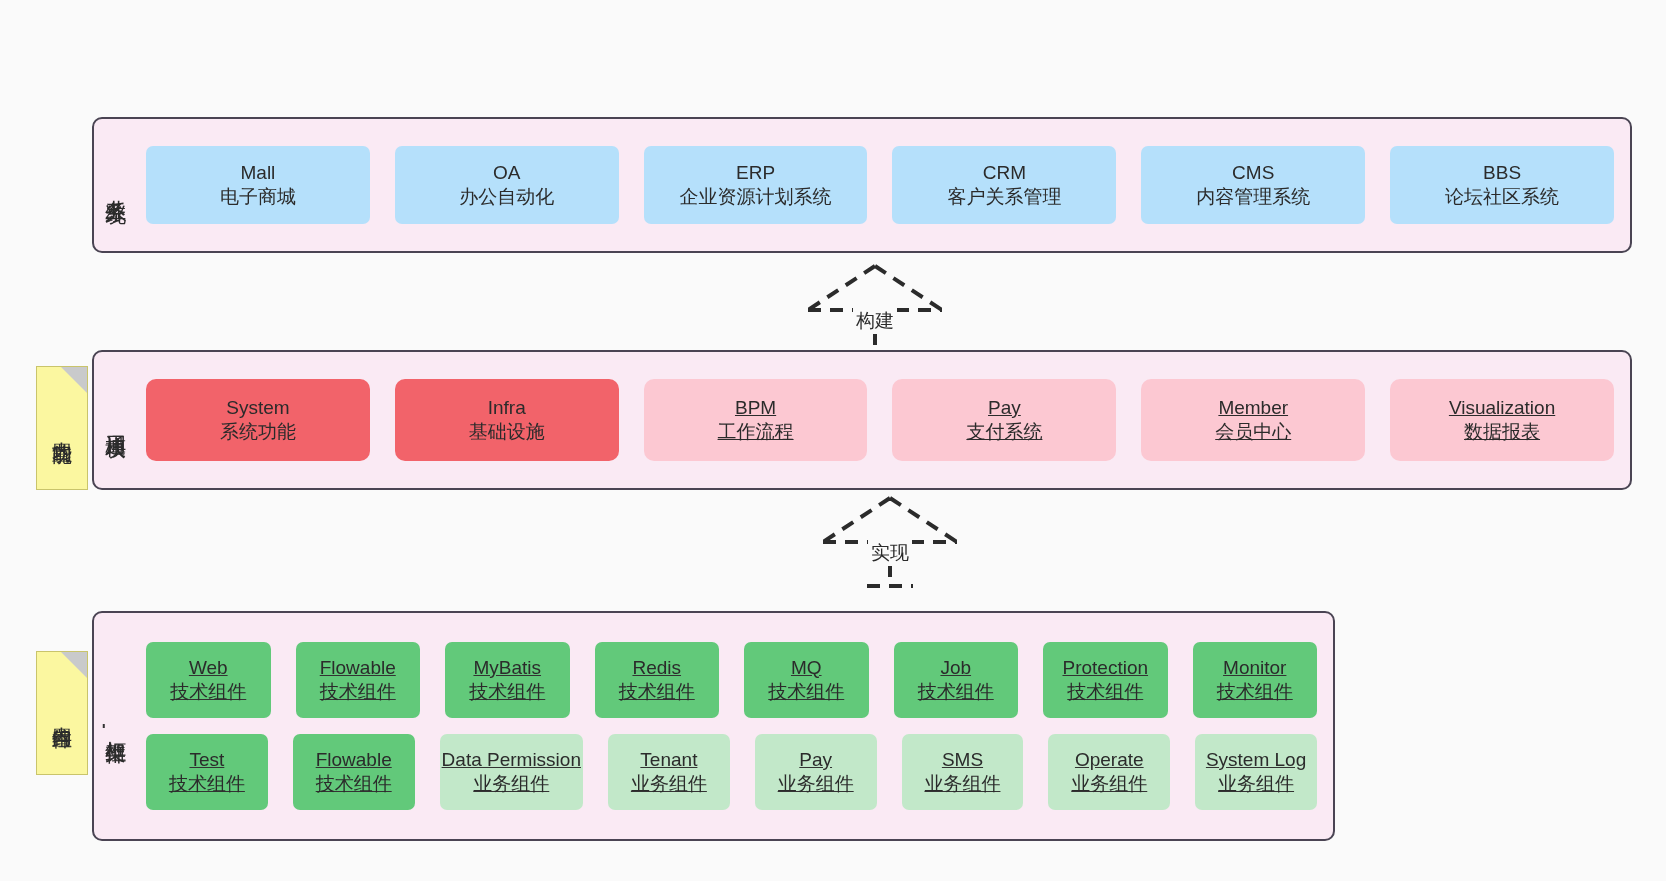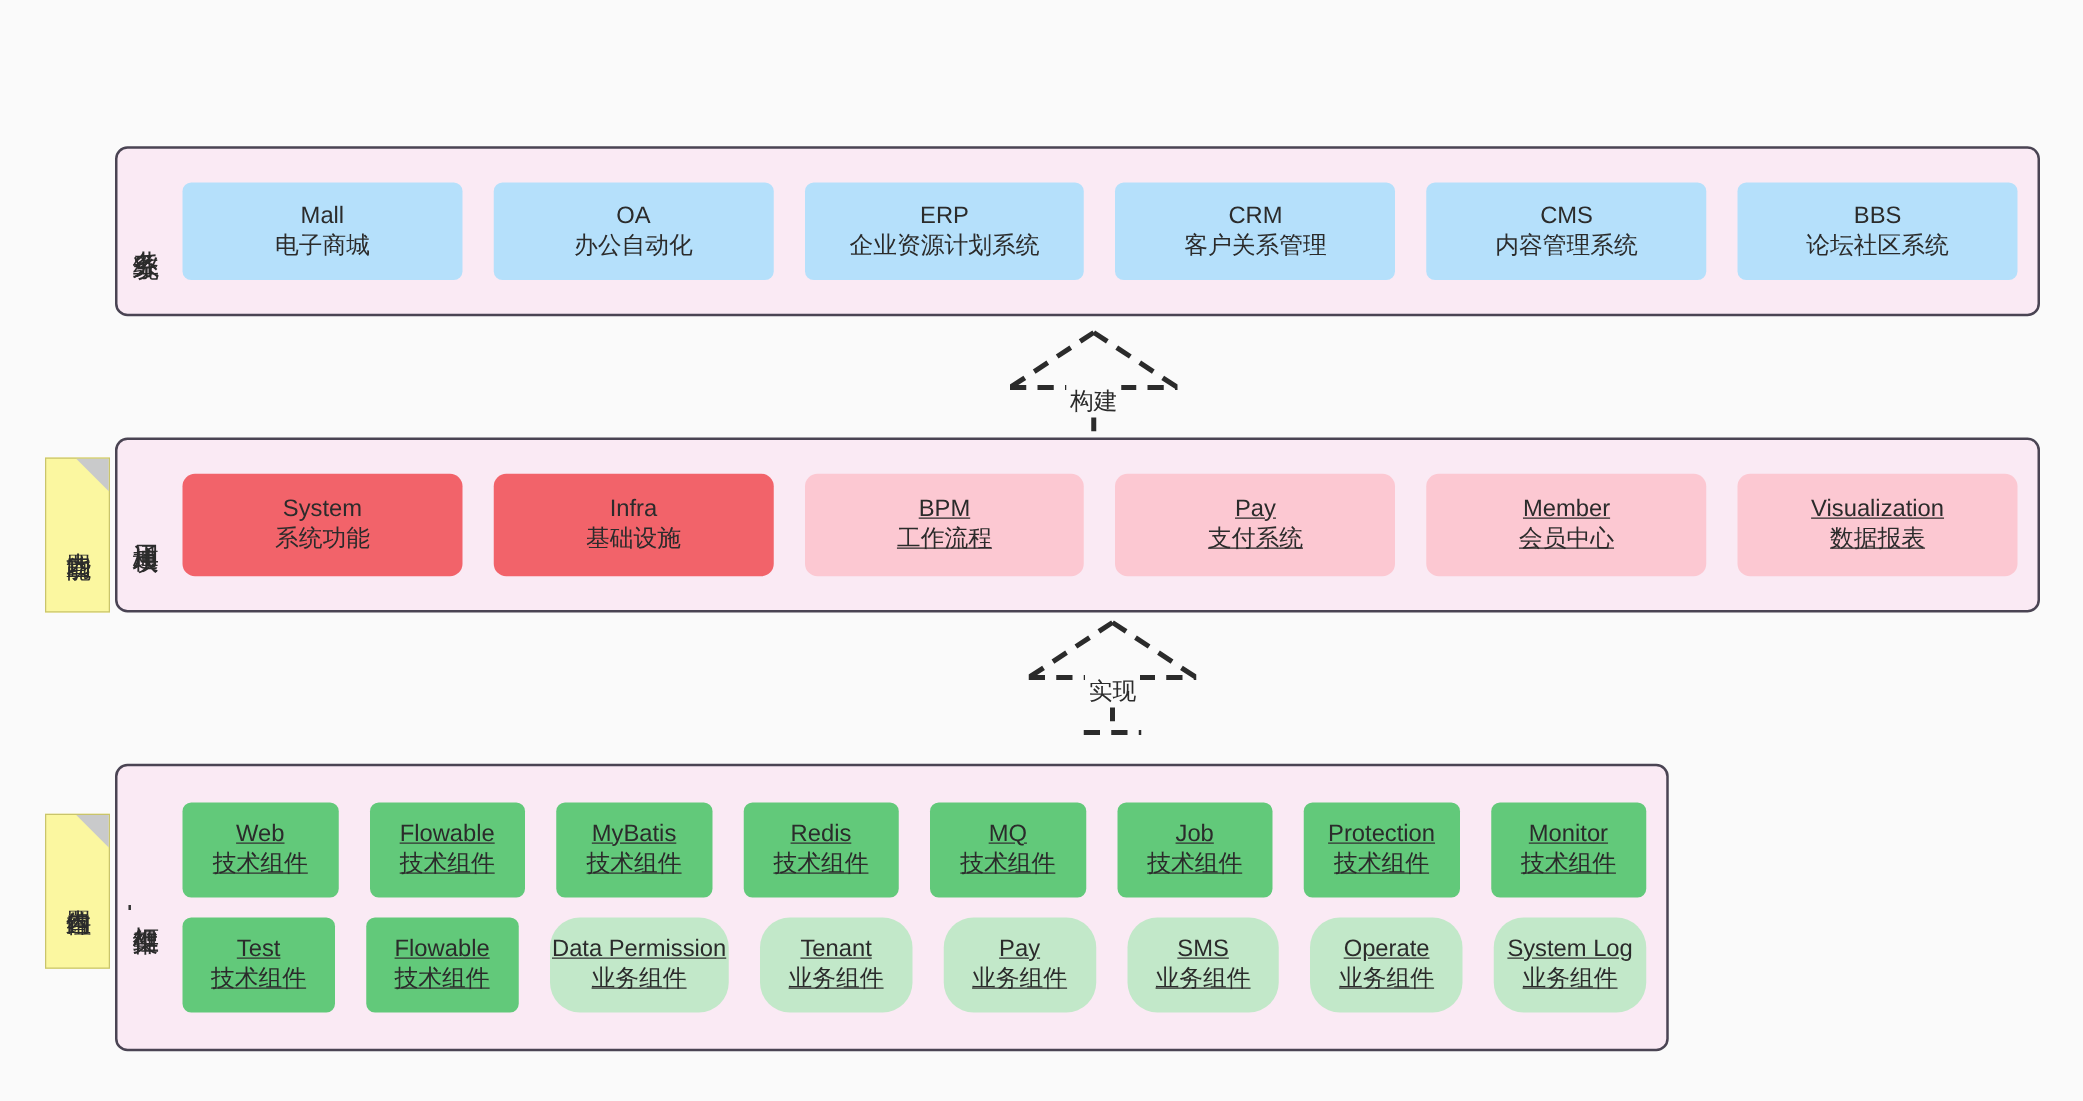--- a/index.html
+++ b/index.html
@@ -79,21 +79,21 @@
     box-sizing: border-box;
     user-select: none;
   }
   .card .en { white-space: nowrap; }
   .card .cn { white-space: normal; }
 
   .card.blue  { background: #b5e0fb; }
   .card.red   { background: #f2636a; }
   .card.pink  { background: #fcc8d2; text-decoration: underline; }
   .card.green { background: #62c97a; }
-  .card.lightgreen { background: #c2e8c9; border-radius: 24px; }
+  .card.lightgreen { background: #c2e8c9; }
 
   
   .band-business .card { height: 78px; }
   .band-common   .card { height: 82px; border-radius: 10px; }
   .band-frame    .card { height: 76px; }
 
   
   .note {
     position: absolute;
     box-sizing: border-box;

